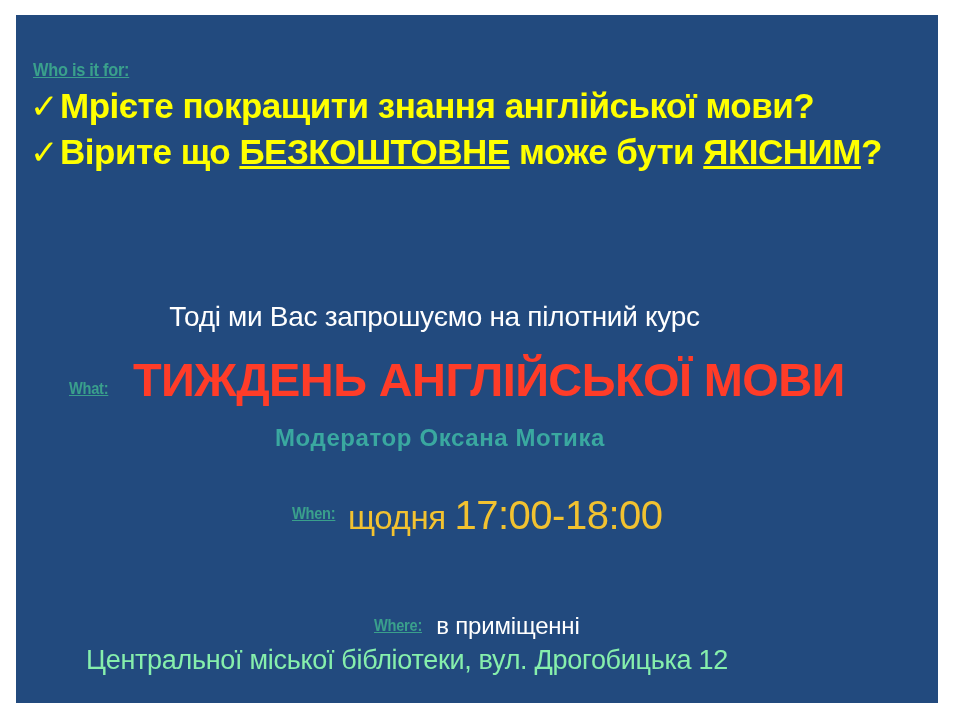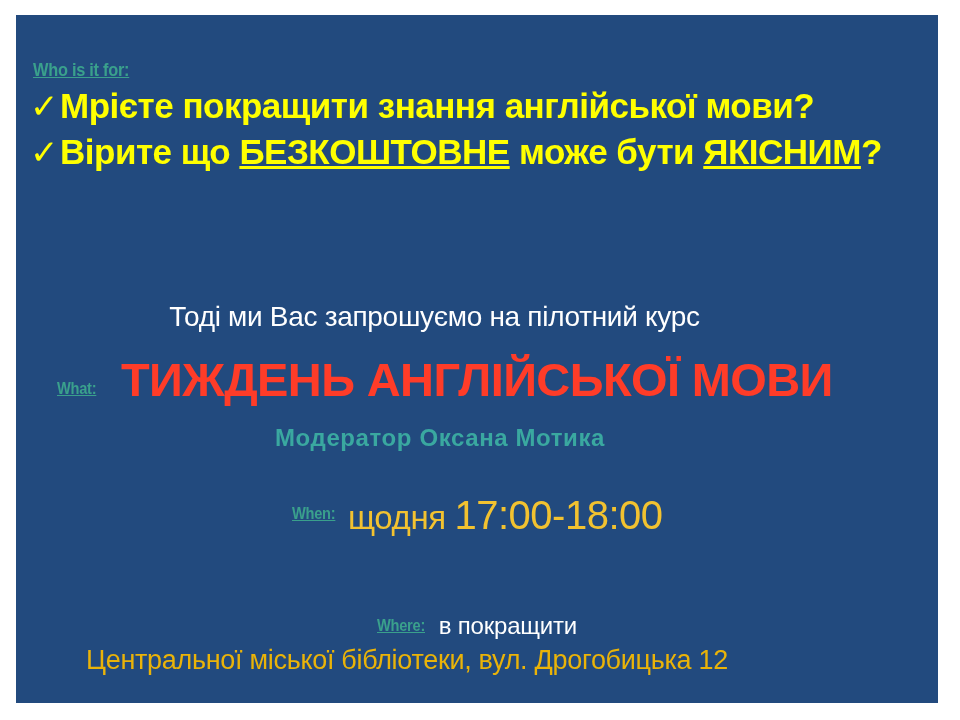--- a/index.html
+++ b/index.html
@@ -90,21 +90,21 @@
     text-align: center;
     color: #ffffff;
     font-size: 28px;
     font-weight: normal;
     letter-spacing: -0.3px;
     font-family: "Liberation Sans", sans-serif;
   }
 
   #what-row {
     position: absolute;
-    left: 0;
+    left: 12px;
     top: 340px;
     width: 922px;
     height: 56px;
   }
   #what-label {
     position: absolute;
     left: 41px;
     top: 24px;
     font-size: 17px;
   }
@@ -191,21 +191,21 @@
     font-size: 24px;
     letter-spacing: -0.2px;
     font-family: "Liberation Sans", sans-serif;
   }
   #where-address {
     position: absolute;
     left: 0;
     top: 630px;
     width: 782px;
     text-align: center;
-    color: #eab308;
+    color: #86efac;
     font-size: 27px;
     letter-spacing: -0.3px;
     font-family: "Liberation Sans", sans-serif;
   }
 </style>
 </head>
 <body>
 
 <div id="slide">
   <div id="panel">
@@ -234,18 +234,18 @@
       <div id="course-title">ТИЖДЕНЬ АНГЛІЙСЬКОЇ МОВИ</div>
     </div>
 
     <div id="moderator">Модератор  Оксана  Мотика</div>
 
     <div id="when-row">
       <span class="lbl" id="when-label">When:</span><span class="when-word">щодня </span><span class="when-time">17:00-18:00</span>
     </div>
 
     <div id="where-row">
-      <span class="lbl" id="where-label">Where: </span><span class="where-venue">в покращити</span>
+      <span class="lbl" id="where-label">Where: </span><span class="where-venue">в приміщенні</span>
     </div>
     <div id="where-address">Центральної міської бібліотеки, вул. Дрогобицька 12</div>
 
   </div>
 </div>
 
 </body></html>

